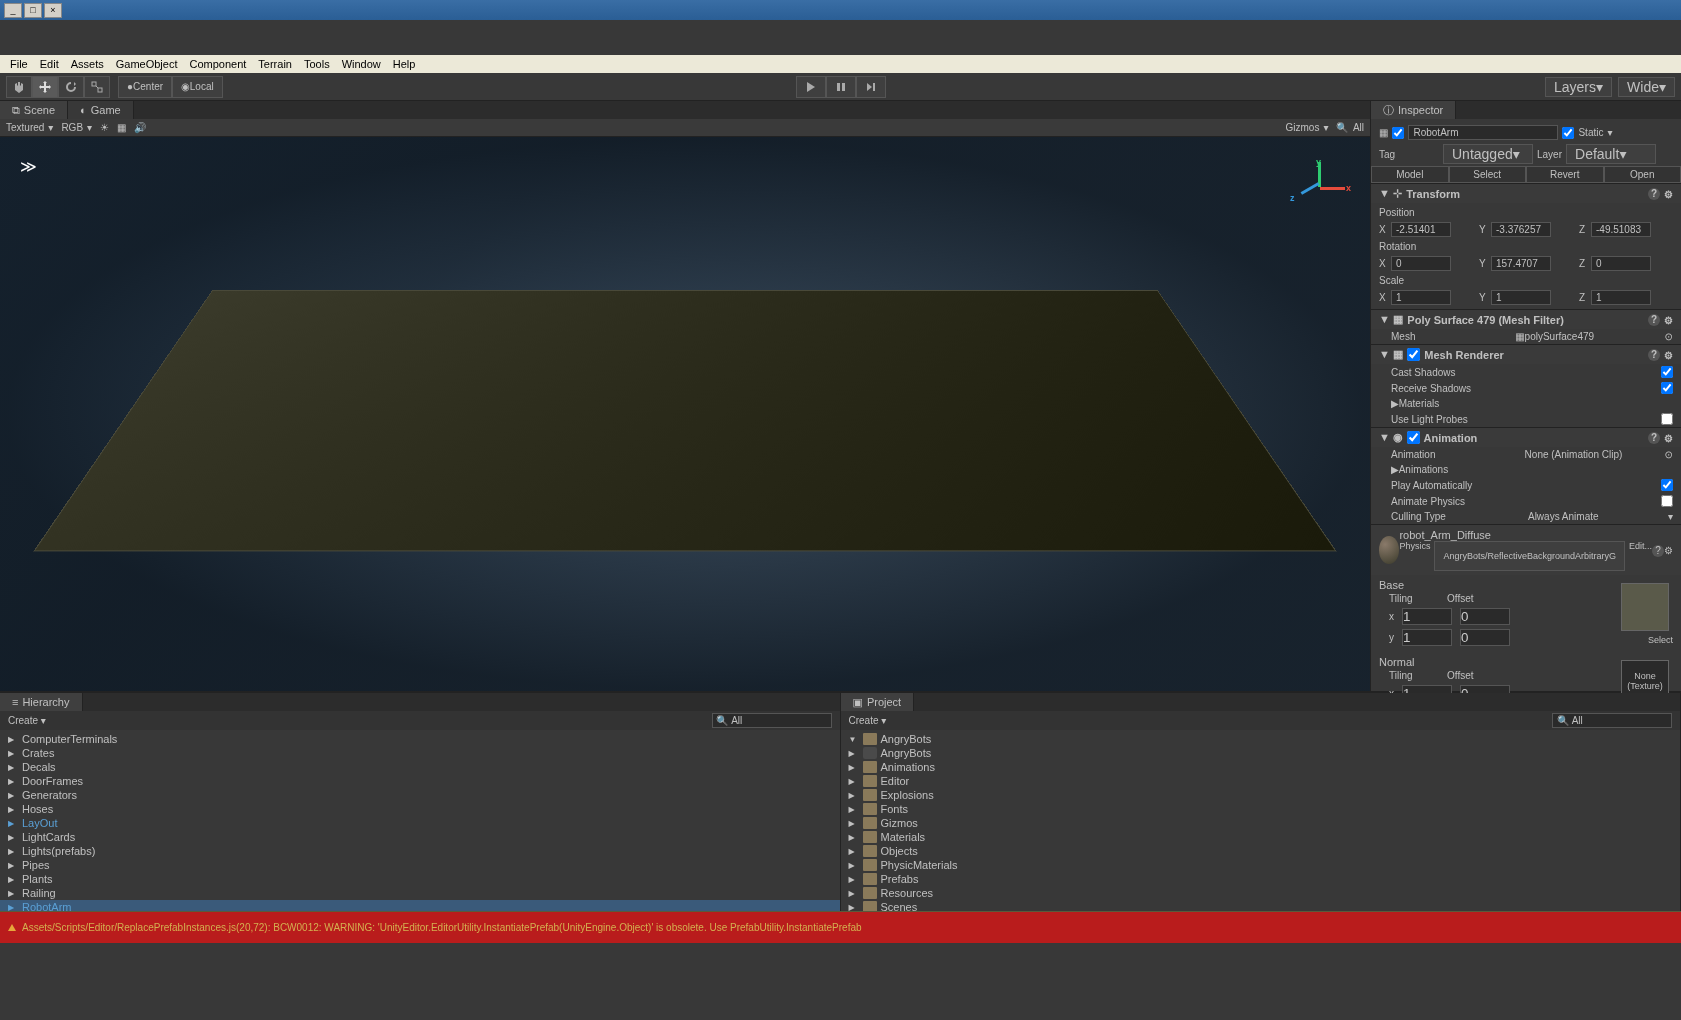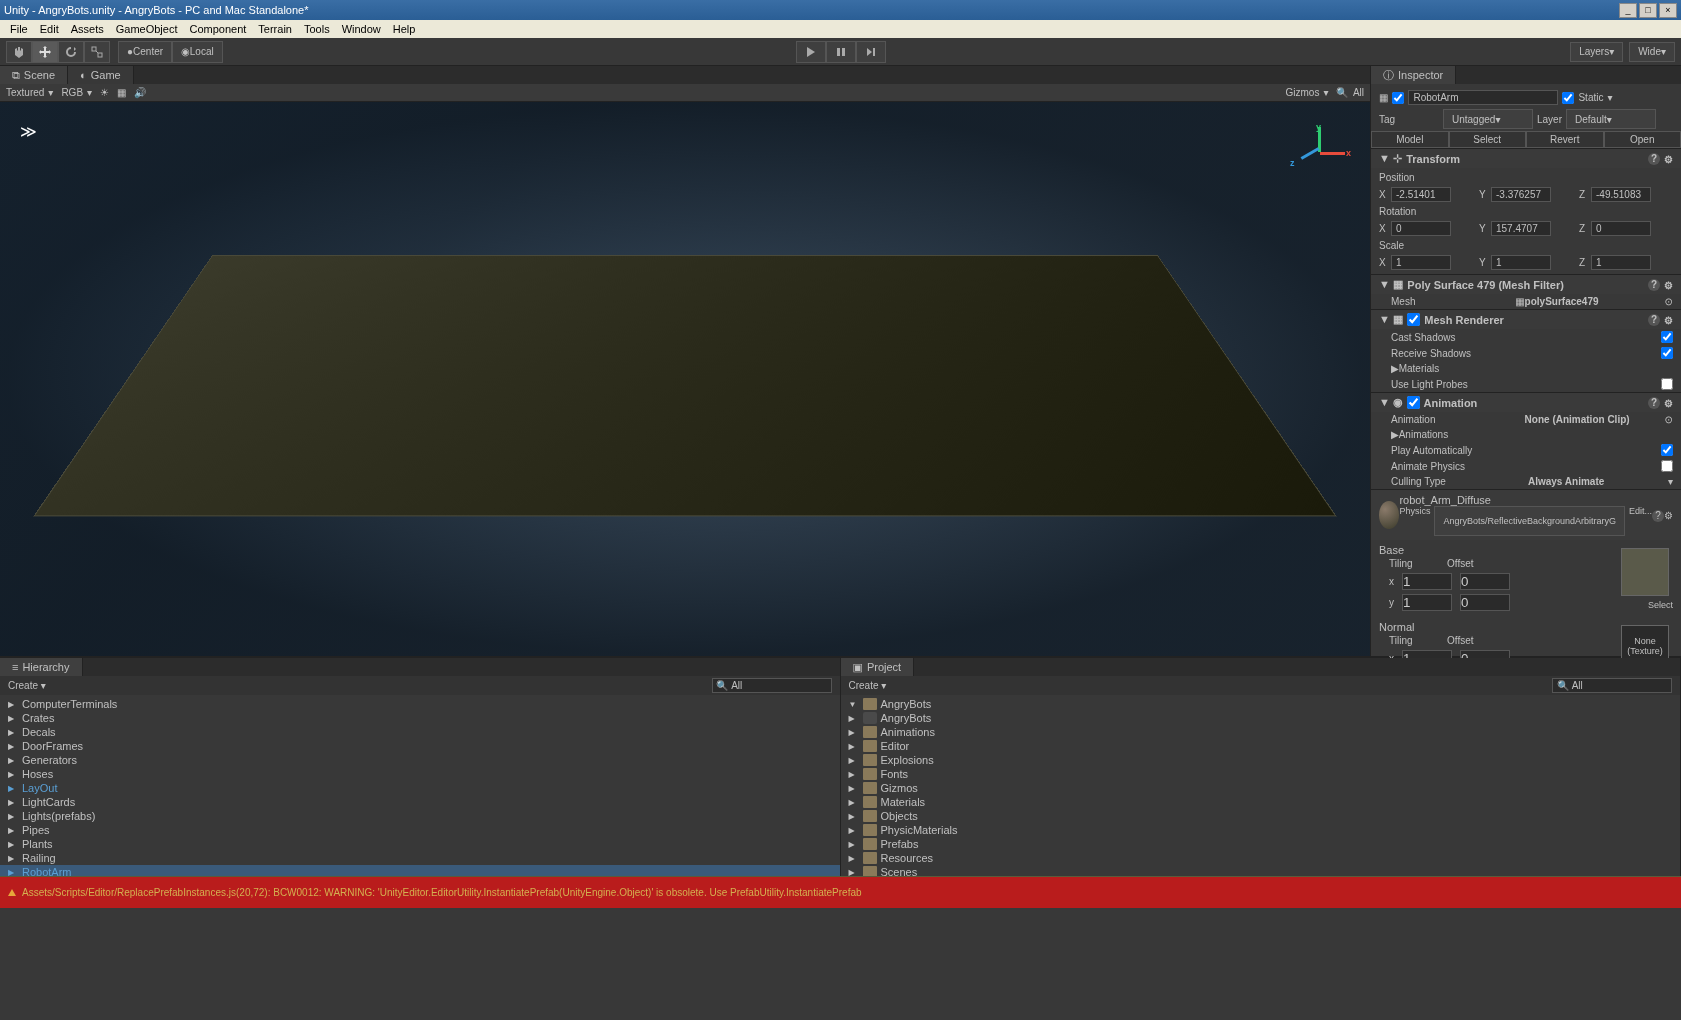--- a/index.html
+++ b/index.html
@@ -1,30 +1,30 @@
 <!DOCTYPE html>
 <html><head>
 <meta charset="utf-8">
 <style>
 * { box-sizing: border-box; margin: 0; padding: 0; font-family: Arial, sans-serif; }
 body { background: #383838; color: #c0c0c0; font-size: 11px; width: 1681px; height: 1020px; overflow: hidden; }
 .titlebar { background: linear-gradient(#3a6ea5, #2a5e95); height: 20px; display: flex; align-items: center; padding: 0 4px; color: #fff; }
 .titlebar-title { flex: 1; font-size: 11px; }
 .win-btns { display: flex; gap: 2px; }
 .win-btn { width: 18px; height: 15px; background: #d4d0c8; border: 1px solid #888; font-size: 9px; text-align: center; line-height: 13px; color: #000; }
-.menubar { background: #ece9d8; height: 18px; display: flex; align-items: center; padding: 0 4px; color: #000; }
+.menubar { background: #ece9d8; height: 18px; display: flex; align-items: center; padding: 0 4px; color: #000; margin-top: 35px; }
 .menu-item { padding: 0 6px; font-size: 11px; }
 .toolbar { background: #383838; height: 28px; display: flex; align-items: center; padding: 0 6px; border-bottom: 1px solid #222; }
 .tool-group { display: flex; background: #4a4a4a; border-radius: 3px; margin-right: 8px; }
 .tool-btn { width: 26px; height: 22px; border: 1px solid #555; display: flex; align-items: center; justify-content: center; background: #3f3f3f; }
 .tool-btn.active { background: #5a5a5a; }
 .pivot-btn { padding: 0 8px; height: 22px; background: #3f3f3f; border: 1px solid #555; display: flex; align-items: center; font-size: 10px; }
 .play-controls { position: absolute; left: 50%; transform: translateX(-50%); display: flex; }
 .play-btn { width: 30px; height: 22px; background: #3f3f3f; border: 1px solid #555; display: flex; align-items: center; justify-content: center; }
-.dropdown-btn { background: #3f3f3f; border: 1px solid #555; height: 20px; padding: 0 8px; display: flex; align-items: center; font-size: 10px; }
+.dropdown-btn { background: #3f3f3f; border: 1px solid #555; height: 20px; padding: 0 8px; display: flex; align-items: center; font-size: 14px; }
 .right-tools { margin-left: auto; display: flex; gap: 6px; }
 .main-area { display: flex; height: 590px; }
 .scene-area { flex: 1; display: flex; flex-direction: column; border-right: 1px solid #222; }
 .tabs { display: flex; background: #2c2c2c; height: 18px; }
 .tab { padding: 2px 12px; background: #383838; border-right: 1px solid #222; font-size: 11px; display: flex; align-items: center; gap: 4px; }
 .tab.active { background: #3f3f3f; }
 .scene-toolbar { background: #3a3a3a; height: 18px; display: flex; align-items: center; padding: 0 6px; font-size: 10px; gap: 8px; border-bottom: 1px solid #222; }
 .scene-tool-item { display: flex; align-items: center; gap: 4px; }
 .scene-viewport { flex: 1; background: linear-gradient(135deg, #1a3a5a 0%, #0a1a2a 30%, #2a3a4a 60%, #3a4a5a 100%); position: relative; overflow: hidden; }
 .viewport-content { position: absolute; inset: 0; background: radial-gradient(ellipse at 50% 50%, rgba(80,100,120,0.6) 0%, rgba(20,30,40,0.9) 70%); }
@@ -46,21 +46,21 @@
 .comp-header { background: #3a3a3a; padding: 3px 8px; display: flex; align-items: center; gap: 4px; font-size: 11px; font-weight: bold; }
 .comp-body { padding: 2px 0; }
 .vec-row { display: flex; align-items: center; padding: 2px 8px; font-size: 10px; gap: 6px; }
 .vec-label { width: 50px; }
 .vec-field { display: flex; align-items: center; gap: 2px; flex: 1; }
 .vec-field span { width: 10px; }
 .vec-field input { background: #2a2a2a; border: 1px solid #555; color: #c0c0c0; font-size: 10px; padding: 1px 4px; width: 60px; }
 .prop-row { display: flex; align-items: center; padding: 2px 8px 2px 20px; font-size: 10px; }
 .prop-row .pl { flex: 1; }
 .prop-row input[type="checkbox"] { width: 12px; height: 12px; }
-.prop-row .pv { width: 140px; font-size: 10px; font-weight: bold; }
+.prop-row .pv { width: 140px; font-size: 10px; }
 .mat-header { display: flex; align-items: center; padding: 4px 8px; background: #3a3a3a; }
 .mat-sphere { width: 28px; height: 28px; border-radius: 50%; background: radial-gradient(circle at 30% 30%, #8a7a6a, #3a3a2a); }
 .tex-section { padding: 4px 8px; }
 .tex-row { display: flex; align-items: center; gap: 8px; padding: 2px 0; font-size: 10px; }
 .tex-thumb { width: 48px; height: 48px; background: #5a5a4a; border: 1px solid #666; float: right; margin: 4px; }
 .bottom-panels { display: flex; height: 220px; border-top: 2px solid #222; }
 .panel { flex: 1; display: flex; flex-direction: column; border-right: 1px solid #222; background: #383838; }
 .panel-subheader { background: #333; padding: 2px 8px; font-size: 10px; display: flex; align-items: center; }
 .panel-subheader .search-box { margin-left: auto; background: #2a2a2a; border: 1px solid #555; width: 120px; padding: 1px 4px; }
 .tree { flex: 1; overflow-y: auto; padding: 2px 0; }
@@ -73,21 +73,20 @@
 .unity-icon { background: #4a4a4a; border-radius: 2px; }
 .console-bar { background: #b91c1c; height: 32px; display: flex; align-items: center; padding: 0 8px; font-size: 10px; color: #d4b050; border-top: 1px solid #5a5a3a; }
 .triangle { width: 0; height: 0; border-left: 4px solid transparent; border-right: 4px solid transparent; border-bottom: 7px solid #e7a73b; display: inline-block; }
 .gear-icon::before { content: "⚙"; font-size: 10px; }
 .help-icon::before { content: "?"; font-size: 10px; background: #555; border-radius: 50%; width: 12px; height: 12px; display: inline-block; text-align: center; line-height: 12px; }
 </style>
 </head>
 <body>
 
 <div class="titlebar">
-  <span class="titlebar-title">Unity - AngryBots.unity - AngryBots - PC and Mac Standalone*</span>
   <div class="win-btns">
     <div class="win-btn">_</div>
     <div class="win-btn">□</div>
     <div class="win-btn">×</div>
   </div>
 </div>
 
 <div class="menubar">
   <span class="menu-item">File</span>
   <span class="menu-item">Edit</span>

